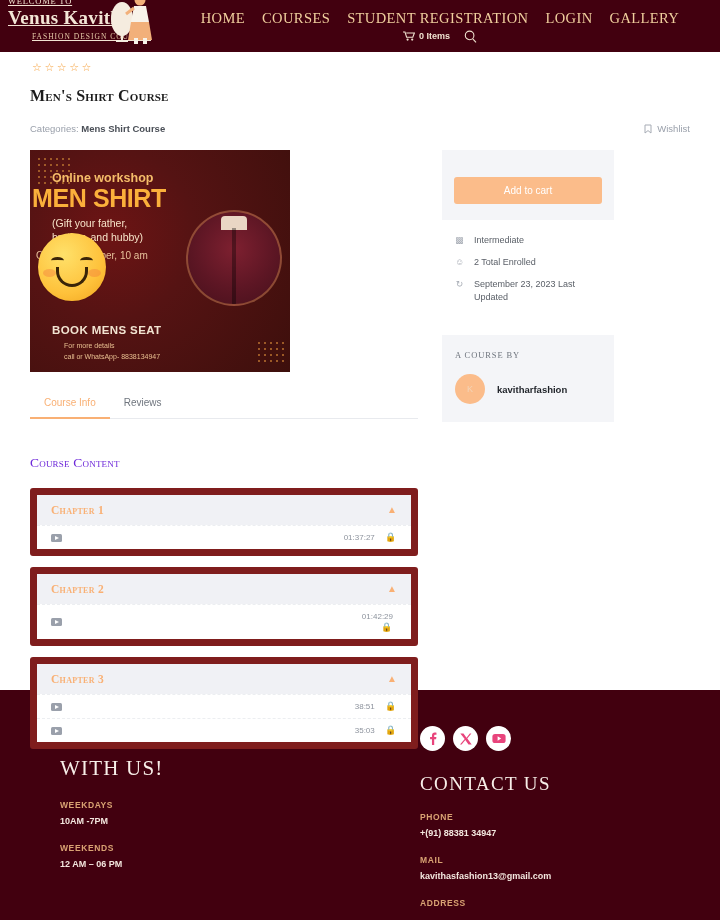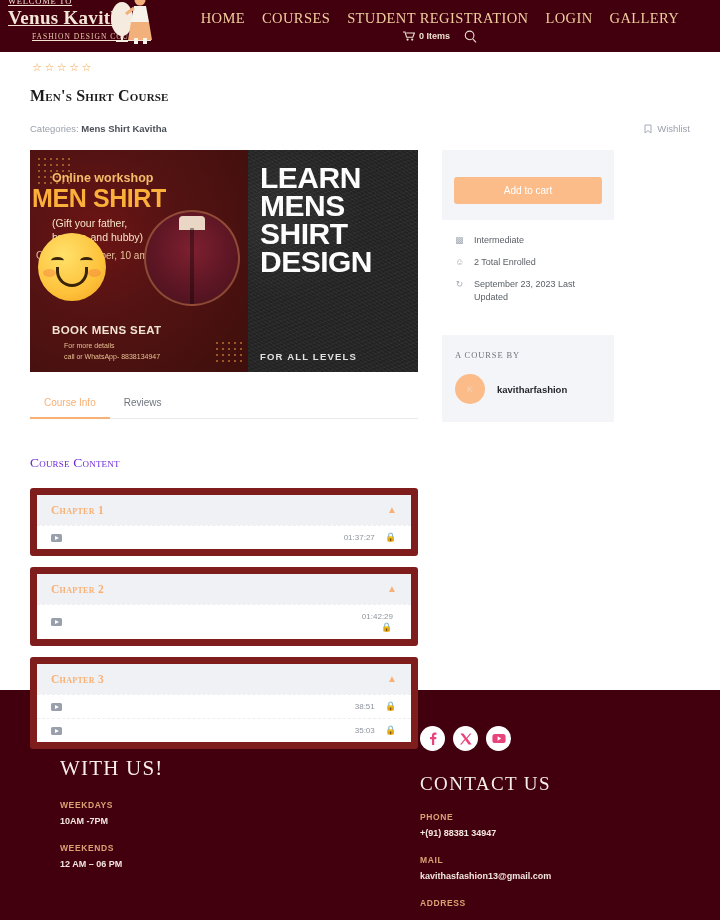--- a/index.html
+++ b/index.html
@@ -147,21 +147,21 @@
   .col-side { width: 172px; flex: none; }
 
   
   .banner {
     width: 388px; height: 222px;
     display: flex;
     overflow: hidden;
     position: relative;
   }
   .banner-left {
-    width: 218px; height: 100%;
+    width: 260px; height: 100%;
     background: radial-gradient(circle at 30% 38%, #6d1414 0%, #551313 38%, #3d0f0c 100%);
     position: relative;
     overflow: hidden;
   }
   .dots-tl, .dots-br {
     position: absolute;
     width: 34px; height: 30px;
     background-image: radial-gradient(#b9712f 1px, transparent 1.2px);
     background-size: 6px 6px;
     opacity: .75;
@@ -441,21 +441,21 @@
       <span class="star">☆</span>
       <span class="star">☆</span>
       <span class="star">☆</span>
     </div>
 
     <h1 class="course-title">Men's Shirt Course</h1>
 
     <div class="meta-row">
       <div class="categories">
         <span>Categories:</span>
-        <b>Mens Shirt Kavitha</b>
+        <b>Mens Shirt Course</b>
       </div>
       <div class="wishlist">
         <svg width="8" height="10" viewBox="0 0 8 10">
           <path d="M1 1h6v8L4 6.6 1 9z" stroke="#a7acb5" stroke-width="1" fill="none"></path>
         </svg>
         <span>Wishlist</span>
       </div>
     </div>
 
     <div class="content-cols">
@@ -478,24 +478,20 @@
               <span class="mouth"></span>
             </div>
             <div class="bn-shirt">
               <span class="collar"></span>
                 <span class="placket"></span>
             </div>
             <div class="bn-book">BOOK MENS SEAT</div>
             <div class="bn-more" style="white-space:pre-line">For more details
 call or WhatsApp- 8838134947</div>
           </div>
-          <div class="banner-right">
-            <div class="lead" style="max-width:120px">LEARN MENS SHIRT DESIGN</div>
-            <div class="sub">FOR ALL LEVELS</div>
-          </div>
         </div>
 
         <div class="tabs">
           <div class="tab active">Course Info</div>
           <div class="tab">Reviews</div>
         </div>
 
         <div class="section-title">Course Content</div>
 
         <div class="chapters">

